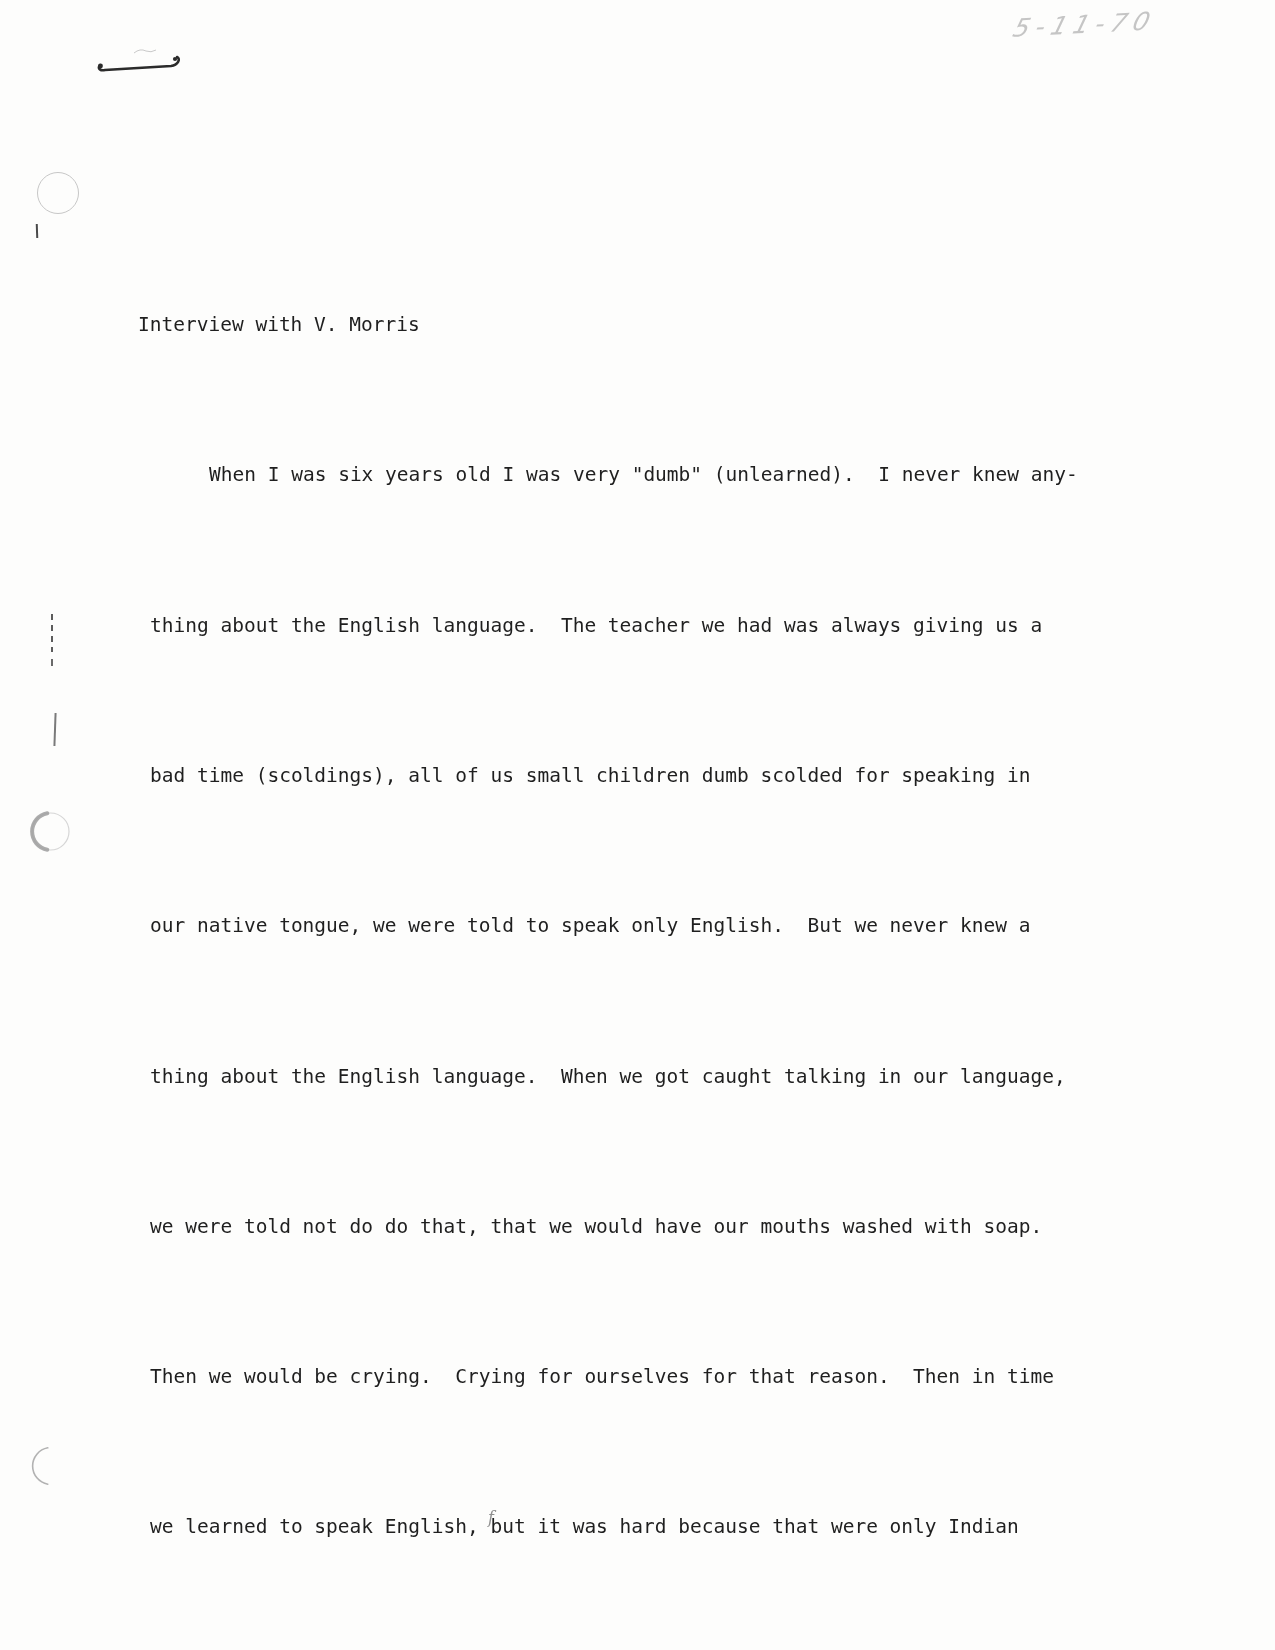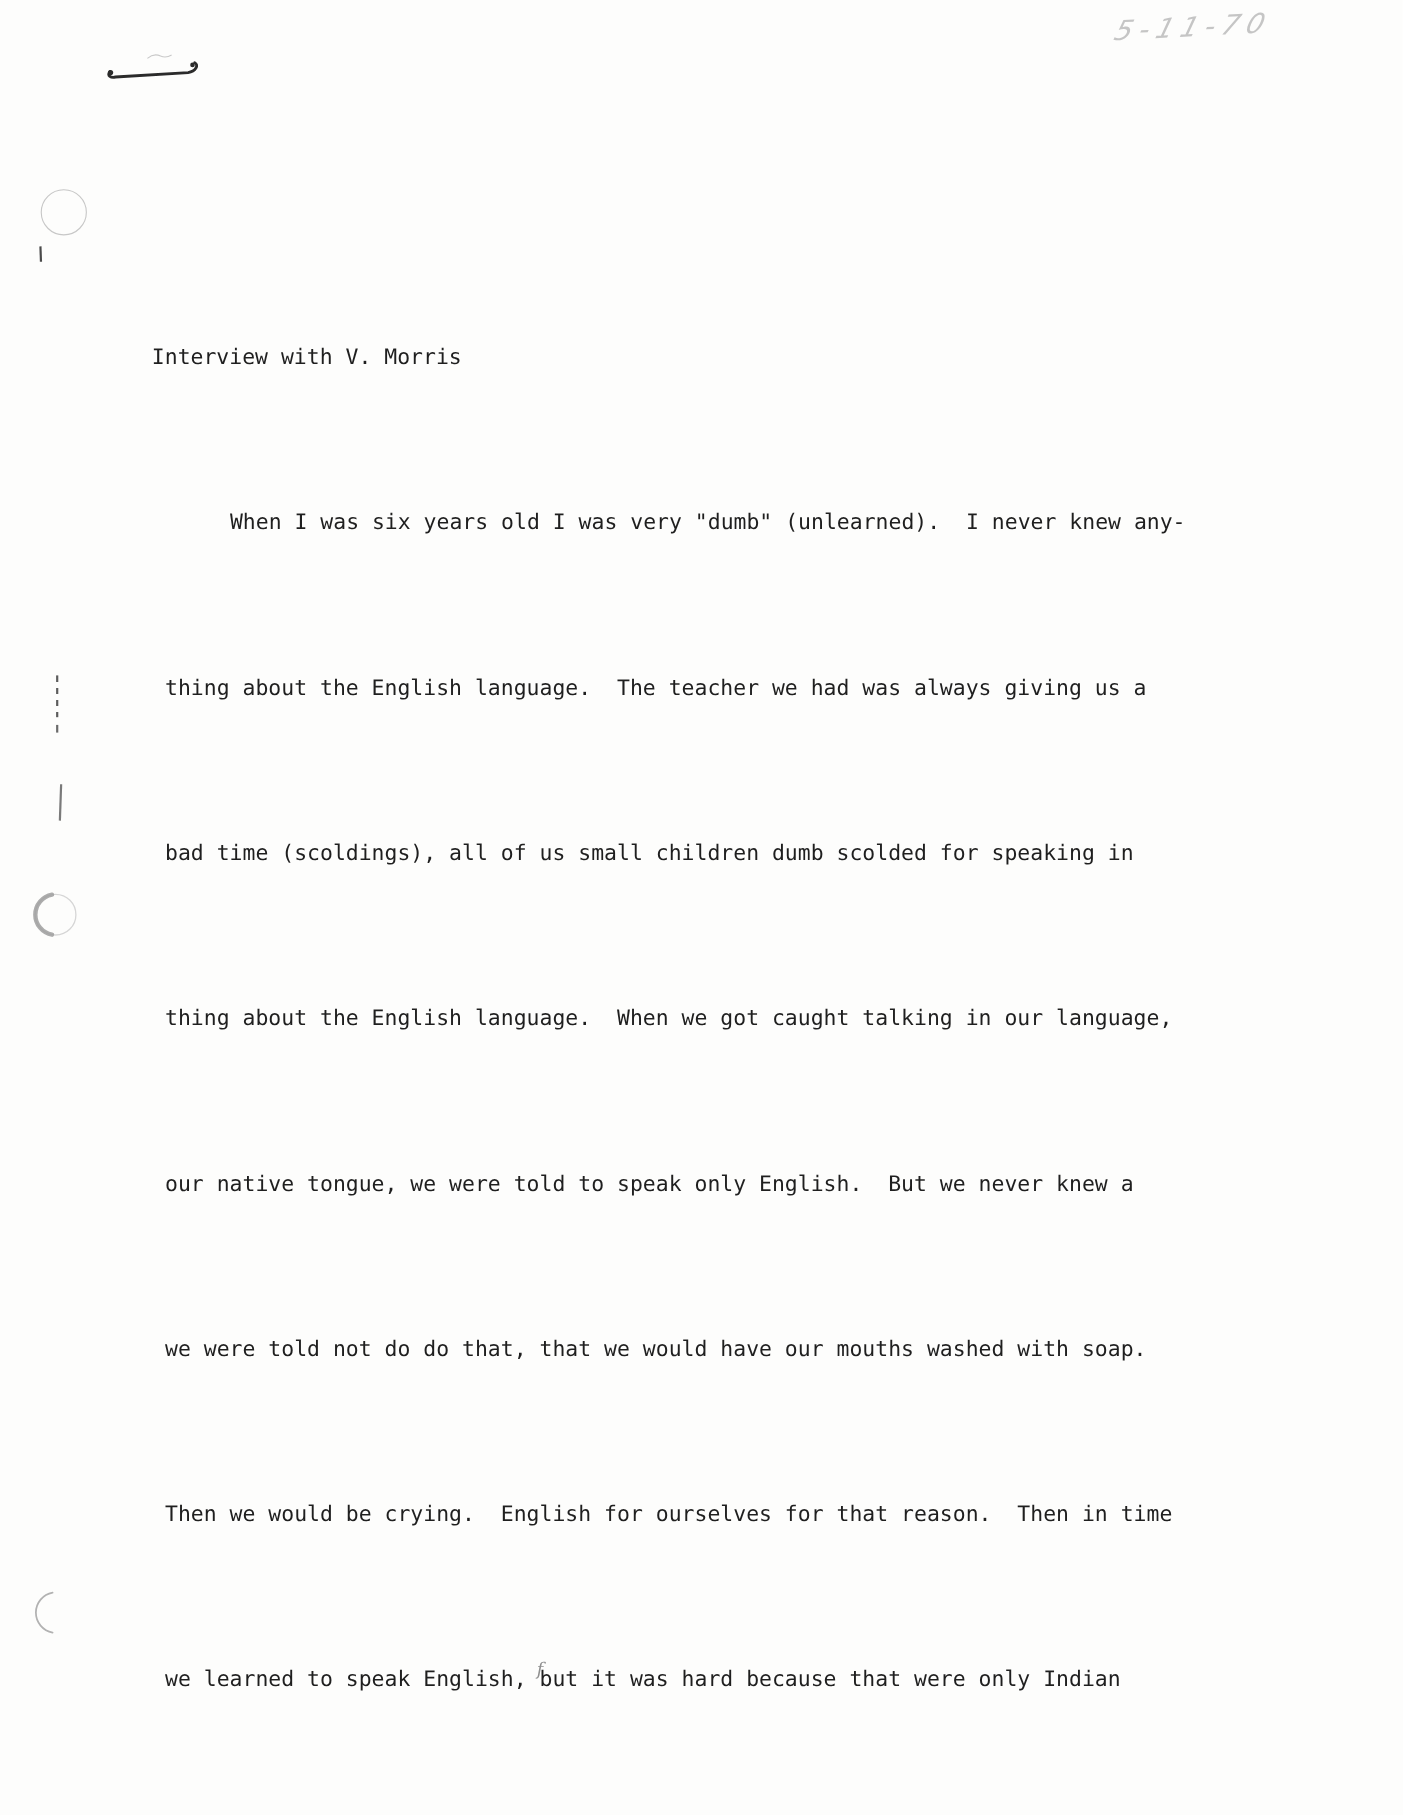--- a/index.html
+++ b/index.html
@@ -120,24 +120,24 @@
     </svg>
   </div>
 
   <div class="stray-mark">f</div>
 
   <div class="text-col">
     <div class="line doc-title">Interview with V. Morris</div>
     <div class="line indent">When I was six years old I was very "dumb" (unlearned).  I never knew any-</div>
     <div class="line">thing about the English language.  The teacher we had was always giving us a</div>
     <div class="line">bad time (scoldings), all of us small children dumb scolded for speaking in</div>
+    <div class="line">our native tongue, we were told to speak only English.  But we never knew a</div>
     <div class="line">thing about the English language.  When we got caught talking in our language,</div>
-    <div class="line">our native tongue, we were told to speak only English.  But we never knew a</div>
     <div class="line">we were told not do do that, that we would have our mouths washed with soap.</div>
-    <div class="line">Then we would be crying.  English for ourselves for that reason.  Then in time</div>
+    <div class="line">Then we would be crying.  Crying for ourselves for that reason.  Then in time</div>
     <div class="line">we learned to speak English, but it was hard because that were only Indian</div>
     
     
     
     
     
     
     
     
     

